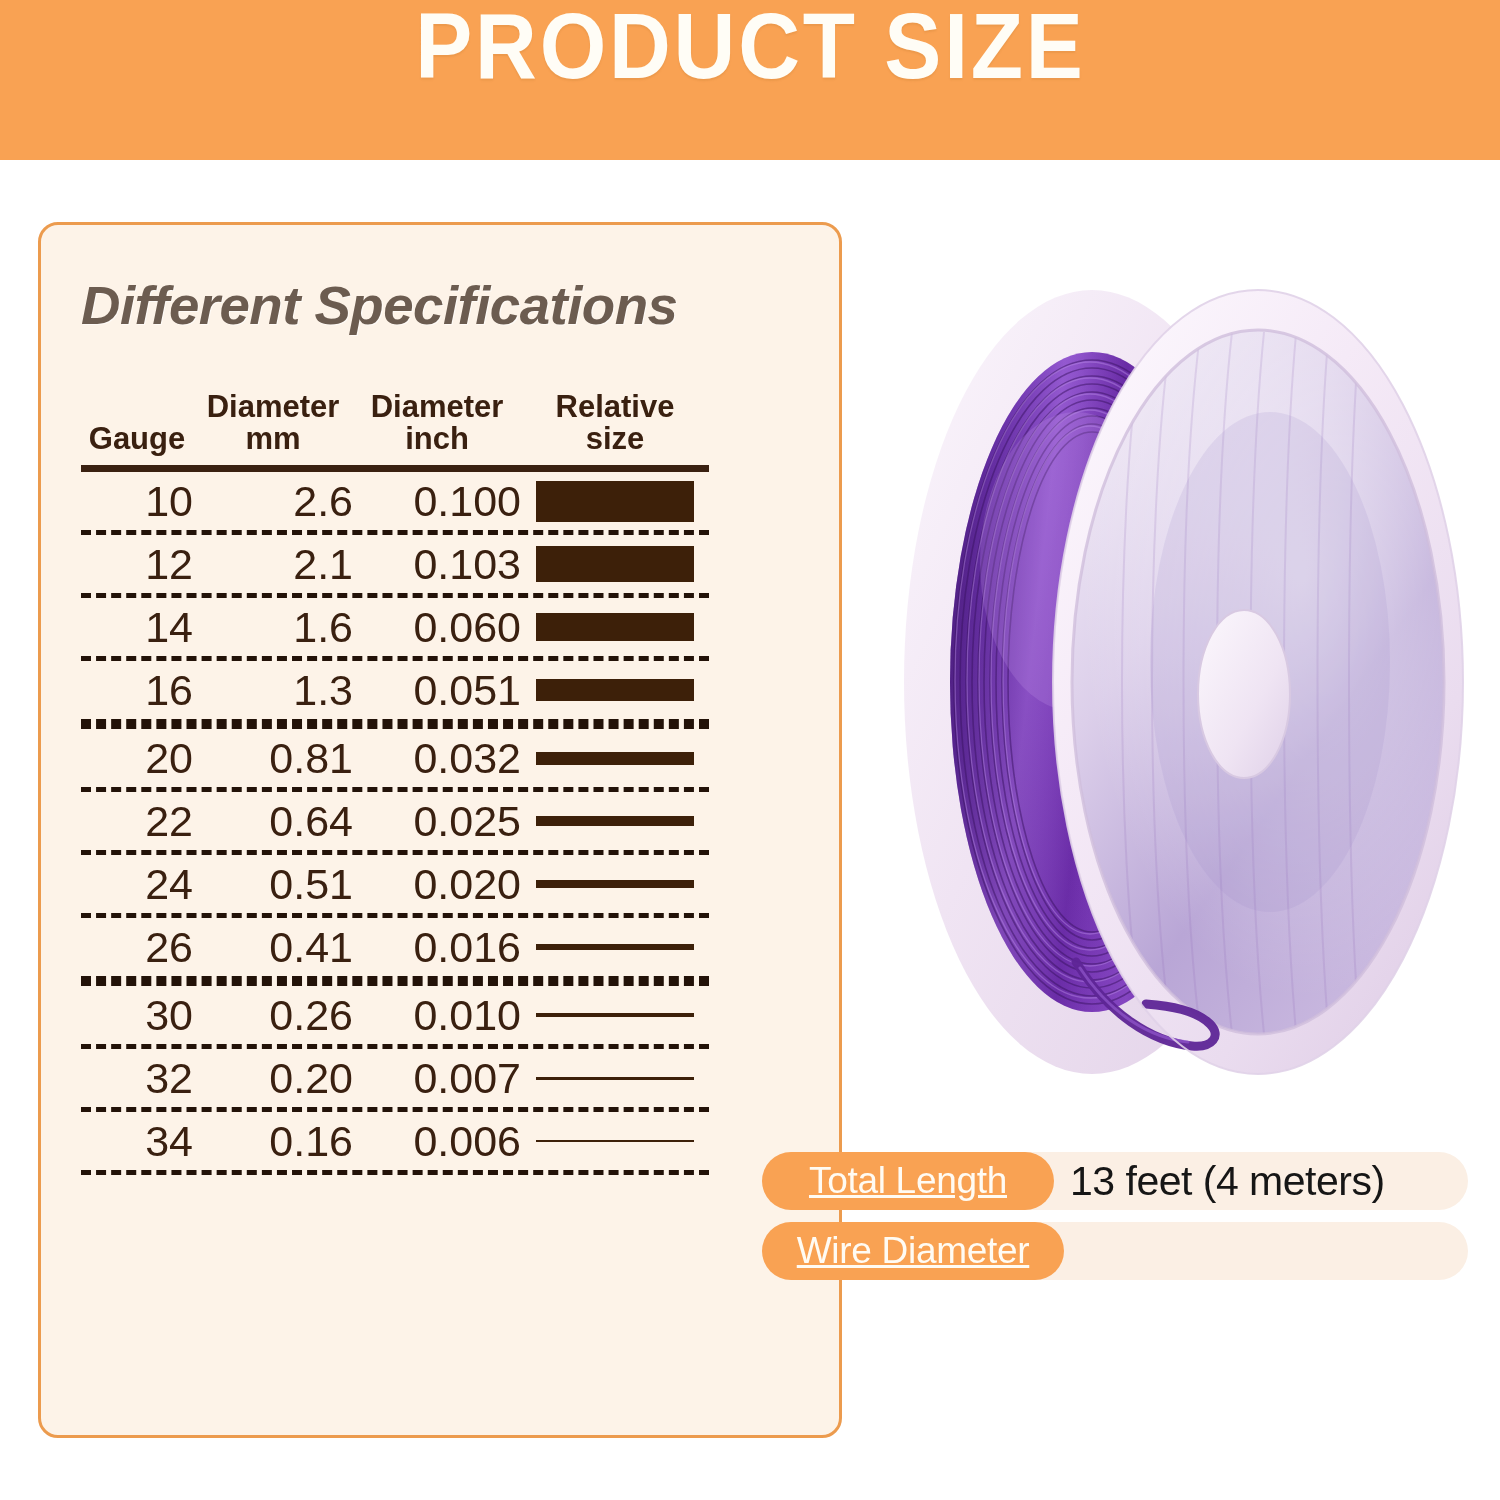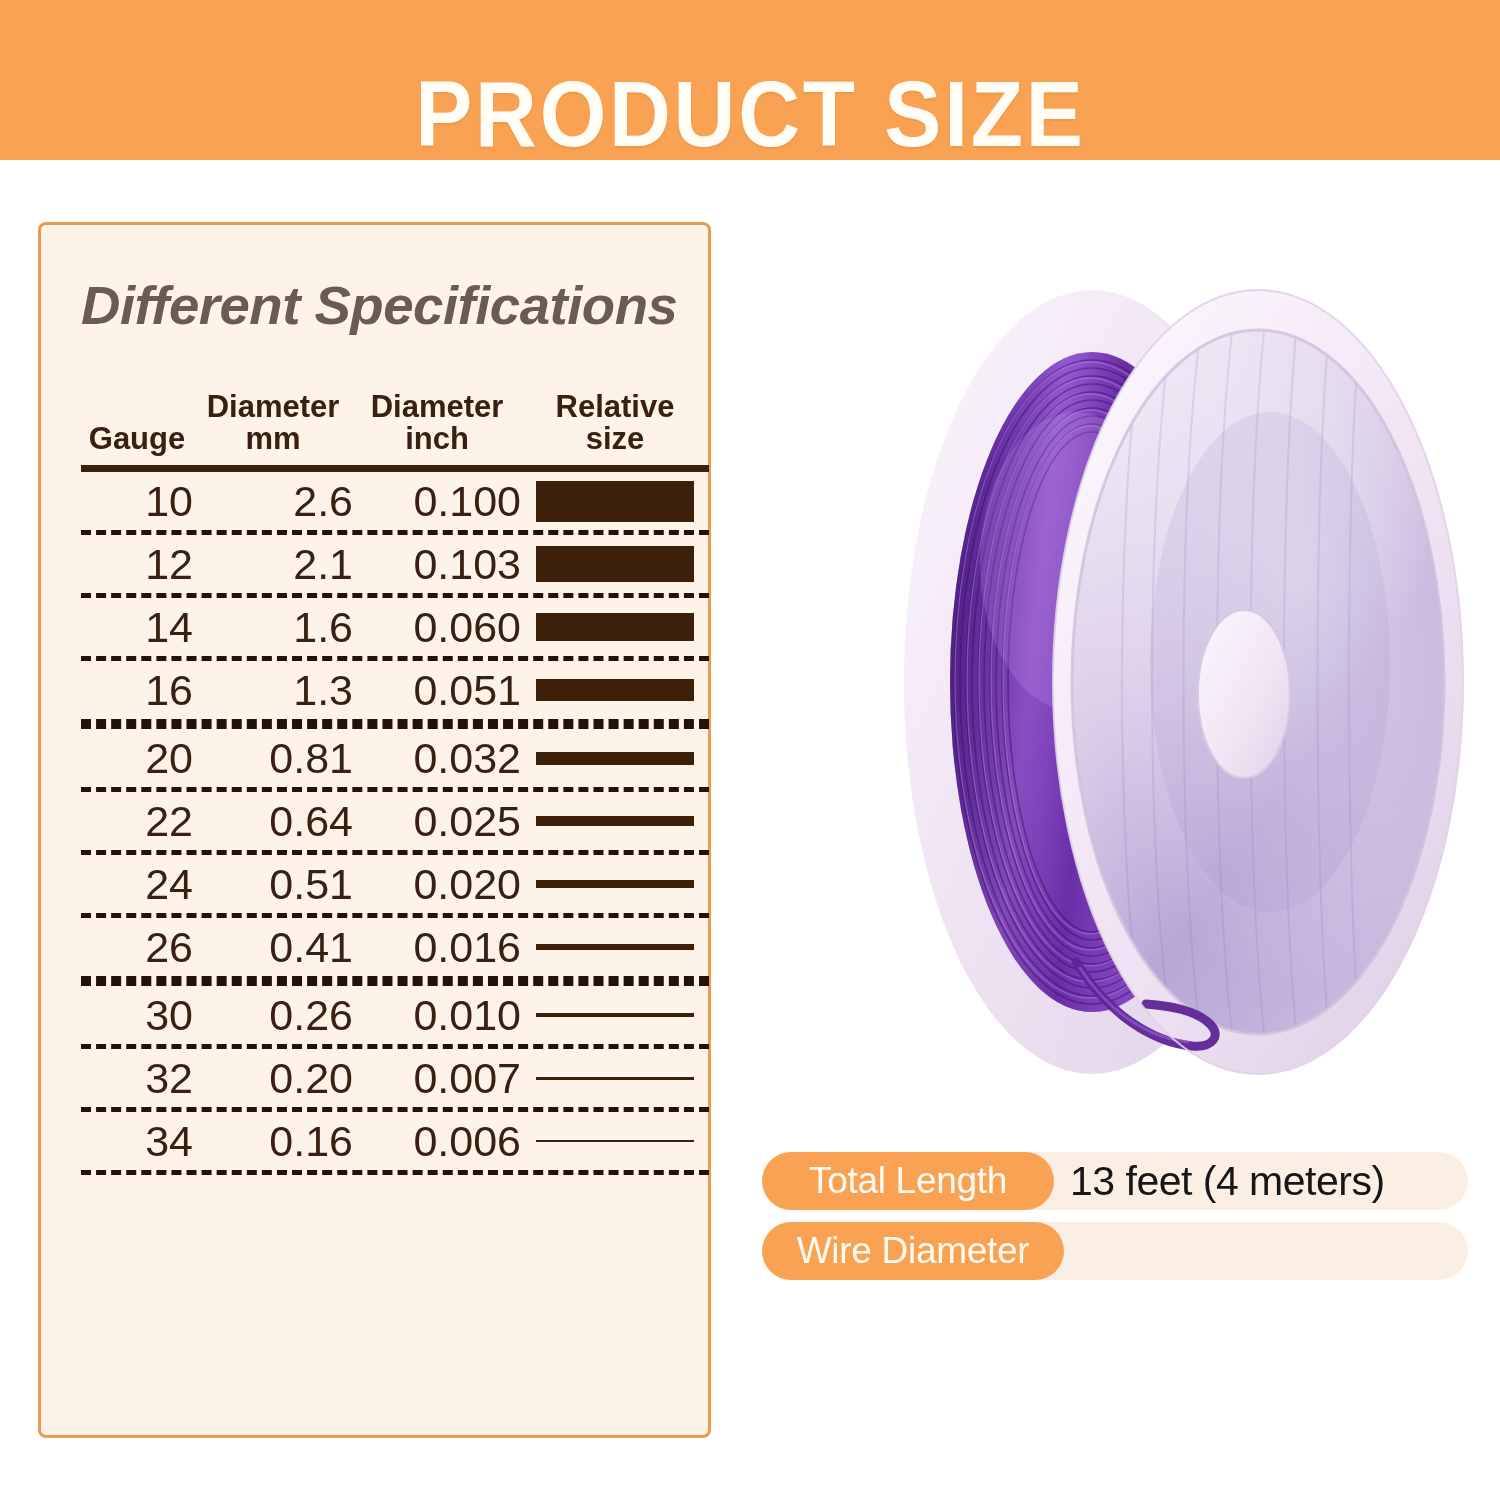--- a/index.html
+++ b/index.html
@@ -17,44 +17,44 @@
   }
 
   
   #header-banner {
     position: absolute;
     left: 0; top: 0;
     width: 1500px;
     height: 160px;
     background: #F9A253;
     display: flex;
-    align-items: flex-end;
+    align-items: flex-start;
     justify-content: center;
   }
   #header-title {
     color: #FFFDF6;
     font-size: 92px;
     font-weight: 700;
     letter-spacing: 3px;
     line-height: 1;
     transform: scaleX(0.93);
     text-shadow: 0 2px 2px rgba(180,110,40,0.18);
   }
 
   
   #spec-card {
     position: absolute;
     left: 38px;
     top: 222px;
-    width: 673px;
+    width: 804px;
     height: 1216px;
     box-sizing: border-box;
     background: #FDF3E8;
     border: 3px solid #EC9B4E;
-    border-radius: 8px;
+    border-radius: 20px;
   }
   #spec-card-title {
     position: absolute;
     left: 40px;
     top: 50px;
     font-size: 53px;
     font-weight: 700;
     font-style: italic;
     color: #6C5C50;
     letter-spacing: -0.5px;
@@ -156,20 +156,21 @@
     color: #FFFBF3;
     font-size: 37px;
     font-weight: 400;
     display: flex;
     align-items: center;
     justify-content: center;
     padding: 0 18px;
     box-sizing: border-box;
     flex: 0 0 auto;
     letter-spacing: -0.3px;
+    text-decoration: underline;
   }
   .badge-pill.w1 { width: 292px; }
   .badge-pill.w2 { width: 302px; }
   .badge-value {
     color: #161616;
     font-size: 41px;
     font-weight: 400;
     margin-left: 16px;
     white-space: nowrap;
     letter-spacing: -0.5px;

